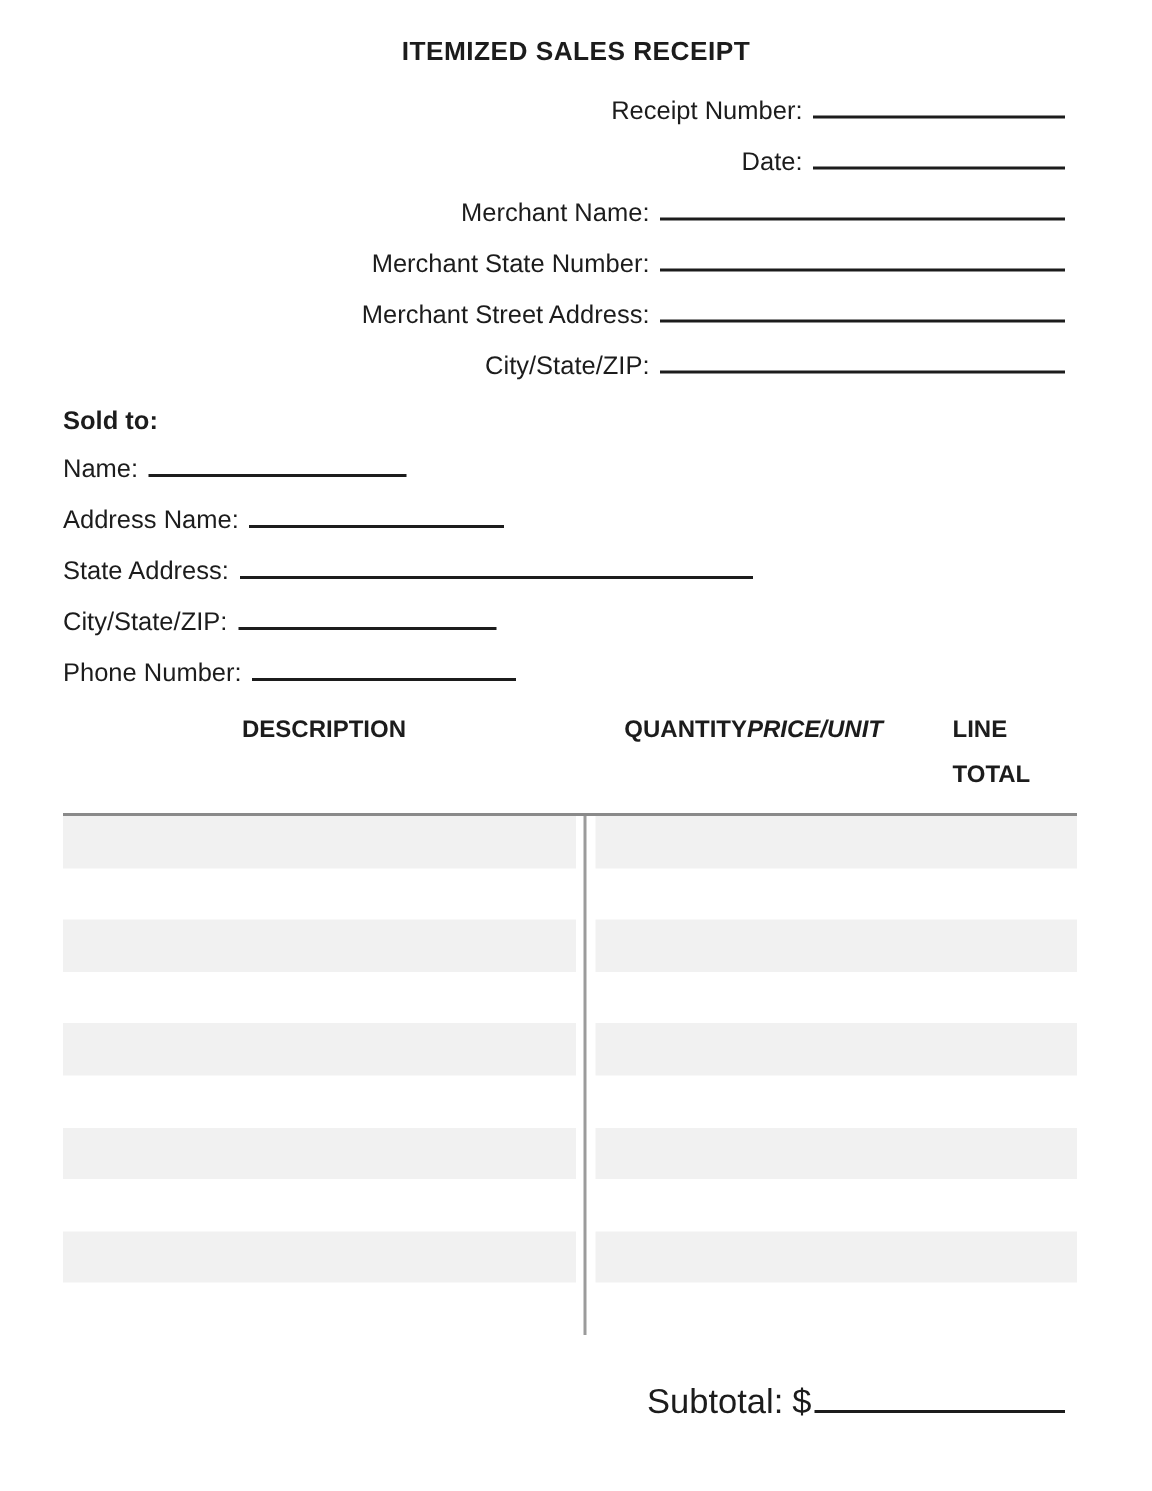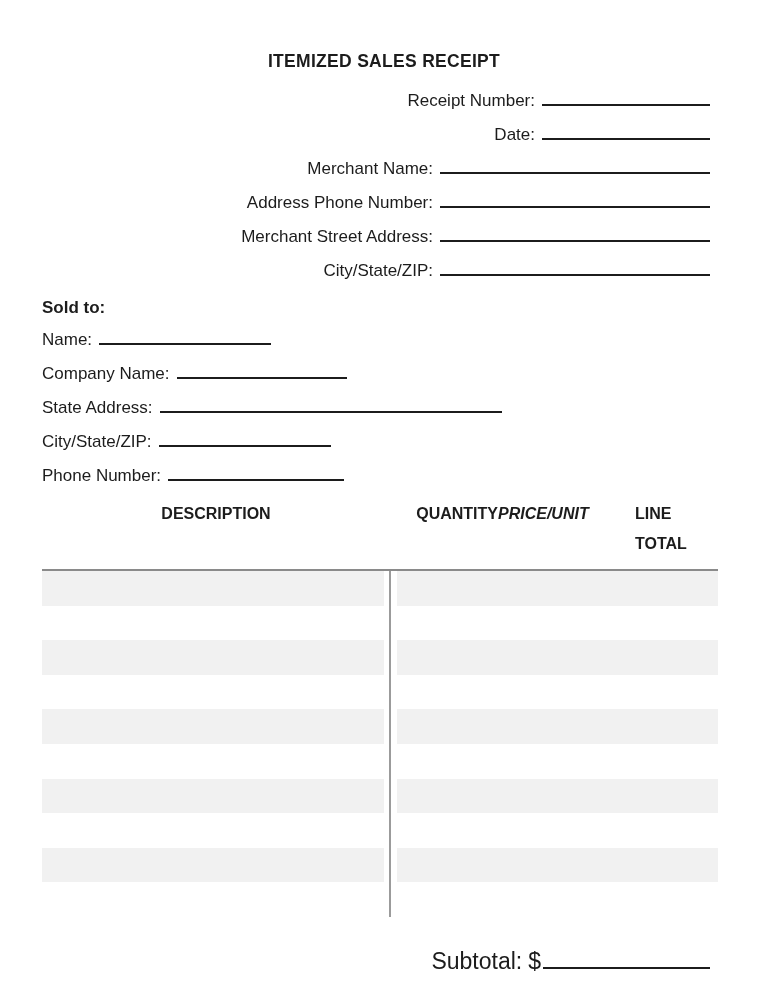--- a/index.html
+++ b/index.html
@@ -6,21 +6,21 @@
   html, body { background: #ffffff; }
   .page {
     position: relative;
     width: 768px; height: 994px;
     background: #ffffff;
     font-family: "Liberation Sans", sans-serif;
     color: #1c1c1c;
     overflow: hidden;
   }
   .title {
-    padding-top: 51px;
+    padding-top: 24px;
     text-align: center;
     font-size: 17.5px;
     font-weight: bold;
     letter-spacing: 0.3px;
   }
   
   .fill {
     display: inline-block;
     height: 16px;
     border-bottom: 2px solid #1c1c1c;
@@ -107,37 +107,37 @@
     <div class="m-row">
       <span>Receipt Number:</span><span class="fill w168"></span>
     </div>
     <div class="m-row">
       <span>Date:</span><span class="fill w168"></span>
     </div>
     <div class="m-row">
       <span>Merchant Name:</span><span class="fill w270"></span>
     </div>
     <div class="m-row">
-      <span>Address Phone Number:</span><span class="fill w270"></span>
+      <span>Merchant State Number:</span><span class="fill w270"></span>
     </div>
     <div class="m-row">
       <span>Merchant Street Address:</span><span class="fill w270"></span>
     </div>
     <div class="m-row">
       <span>City/State/ZIP:</span><span class="fill w270"></span>
     </div>
   </div>
 
   <div class="soldto">
     <div class="soldto-heading">Sold to:</div>
     <div class="s-row">
       <span>Name:</span><span class="fill w172"></span>
     </div>
     <div class="s-row">
-      <span>Company Name:</span><span class="fill w170"></span>
+      <span>Address Name:</span><span class="fill w170"></span>
     </div>
     <div class="s-row">
       <span>State Address:</span><span class="fill w342"></span>
     </div>
     <div class="s-row">
       <span>City/State/ZIP:</span><span class="fill w172"></span>
     </div>
     <div class="s-row">
       <span>Phone Number:</span><span class="fill w176"></span>
     </div>

